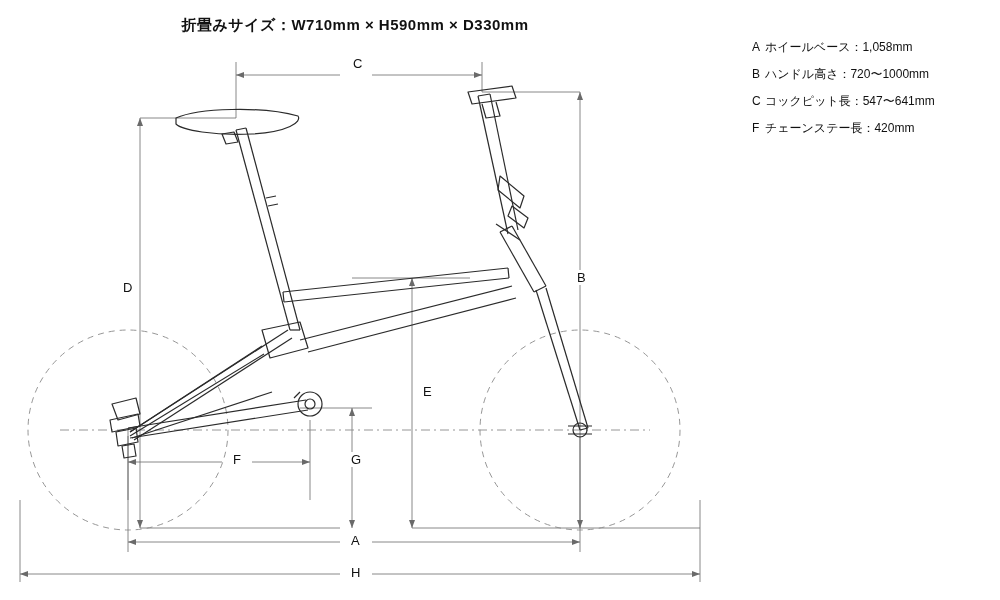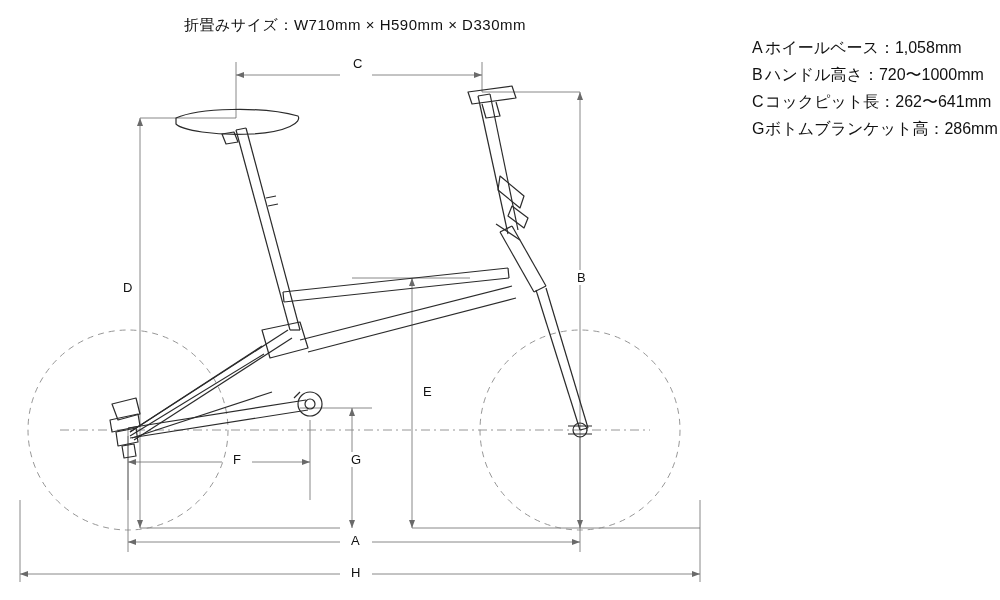--- a/index.html
+++ b/index.html
@@ -20,32 +20,32 @@
     width: 1000px;
     height: 600px;
   }
   #title {
     position: absolute;
     left: 0;
     top: 16px;
     width: 710px;
     text-align: center;
     font-size: 15px;
-    font-weight: normal;
+    font-weight: bold;
     letter-spacing: 0.5px;
     color: #111;
   }
   #legend {
     position: absolute;
     left: 752px;
     top: 34px;
     width: 244px;
   }
   #legend .legend-row {
-    font-size: 16px;
+    font-size: 12px;
     line-height: 27px;
     color: #111;
     white-space: nowrap;
   }
   #legend .legend-row .lk {
     display: inline-block;
     min-width: 13px;
     font-weight: normal;
   }
   #diagram {
@@ -212,20 +212,20 @@
   <div class="dim-label" style="left:347px; top:565px;">H</div>
 
   <div id="legend">
     <div class="legend-row">
       <span class="lk">A</span><span>ホイールベース：1,058mm</span>
     </div>
     <div class="legend-row">
       <span class="lk">B</span><span>ハンドル高さ：720〜1000mm</span>
     </div>
     <div class="legend-row">
-      <span class="lk">C</span><span>コックピット長：262〜641mm</span>
-    </div>
-    <div class="legend-row">
-      <span class="lk">G</span><span>ボトムブランケット高：286mm</span>
+      <span class="lk">C</span><span>コックピット長：547〜641mm</span>
+    </div>
+    <div class="legend-row">
+      <span class="lk">F</span><span>チェーンステー長：420mm</span>
     </div>
   </div>
 
 </div>
 
 </body></html>

